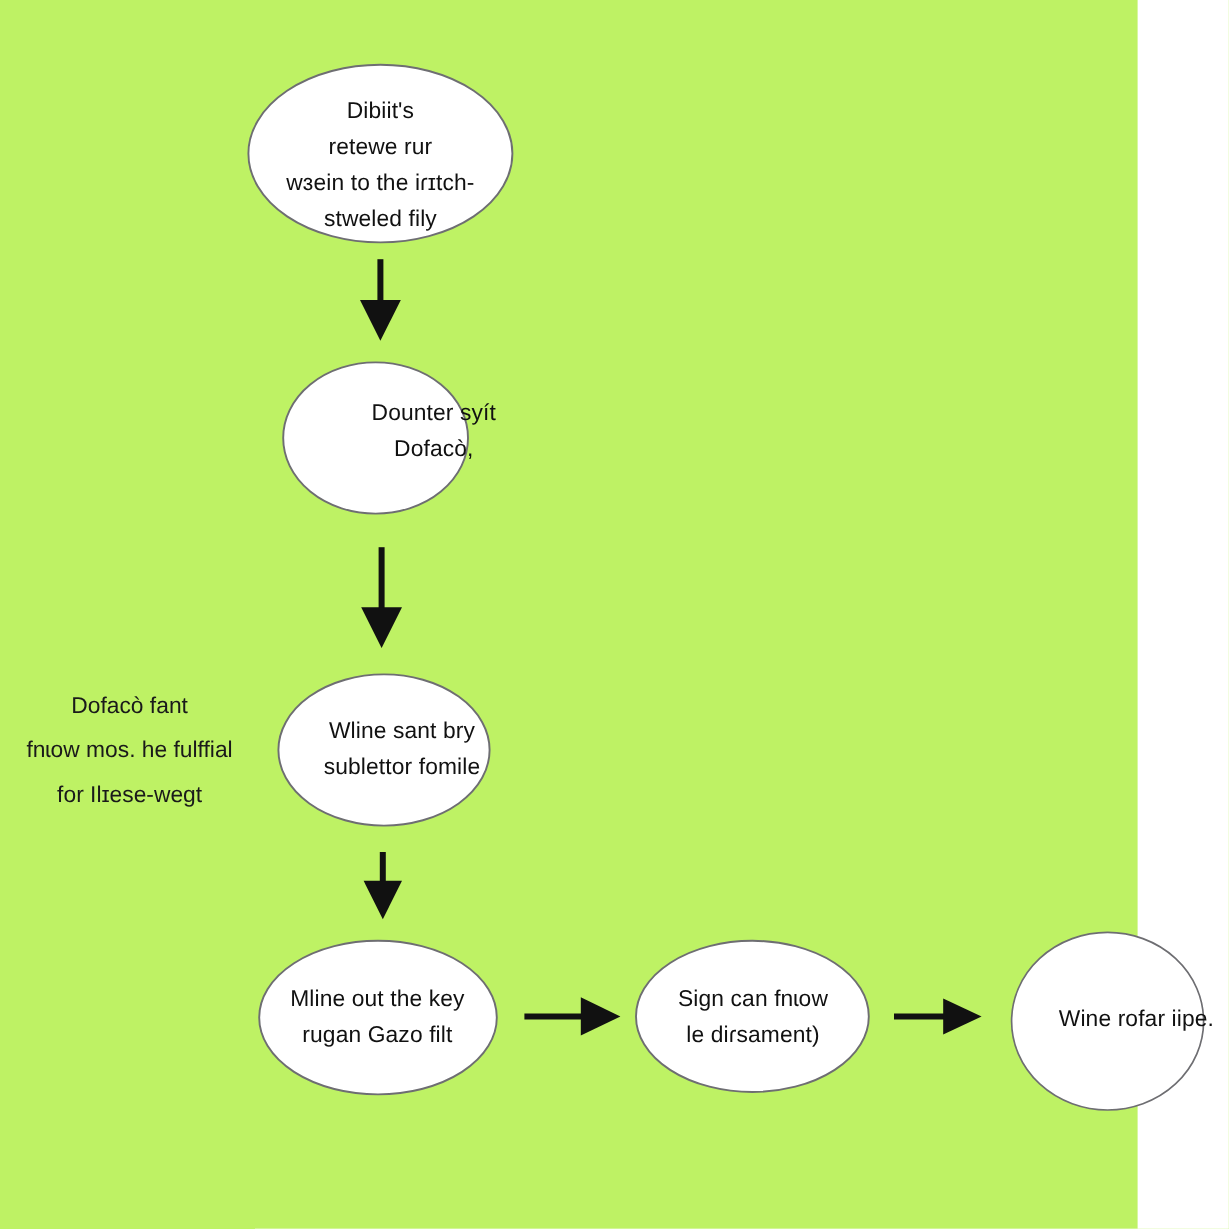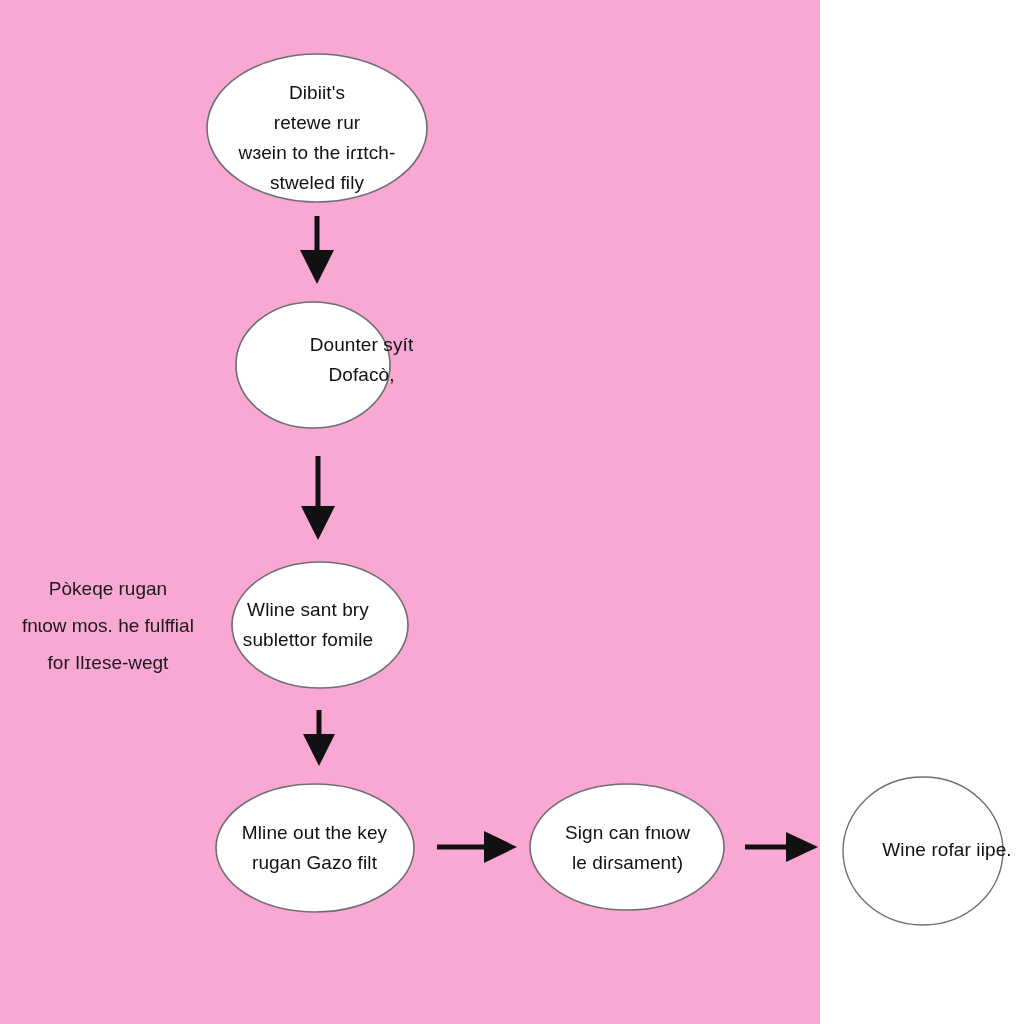--- a/index.html
+++ b/index.html
@@ -8,23 +8,23 @@
   }
   body {
     width: 1024px;
     height: 1024px;
     background: #ffffff;
     font-family: "Liberation Sans", sans-serif;
     overflow: hidden;
   }
   #canvas {
     position: relative;
-    width: 820px;
+    width: 948px;
     height: 1024px;
-    background: #f9a8d4;
+    background: #bef264;
   }
   #flow-svg {
     position: absolute;
     left: 0;
     top: 0;
     width: 1024px;
     height: 1024px;
   }
   .node-shape {
     fill: #ffffff;
@@ -58,21 +58,21 @@
     text-align: center;
     color: #1a1a1a;
     font-size: 19px;
     line-height: 37px;
     font-family: "Liberation Sans", sans-serif;
     white-space: pre-line;
   }
   
   #label-n1 { left: 207px; top: 78px;  width: 220px; }
   #label-n2 { left: 237px; top: 330px; width: 153px; margin-left: 48px; }
-  #label-n3 { left: 220px; top: 595px; width: 176px; }
+  #label-n3 { left: 247px; top: 595px; width: 176px; }
   #label-n4 { left: 216px; top: 818px; width: 197px; text-align: center; }
   #label-n5 { left: 530px; top: 818px; width: 195px; }
   #label-n6 { left: 843px; top: 835px; width: 160px; padding-left: 24px; }
   #side-note-1 { left: 8px; top: 570px; width: 200px; }
 </style>
 </head>
 <body>
 
 <div id="canvas">
 
@@ -129,17 +129,17 @@
 sublettor fomile</div>
 
   <div class="node-label" id="label-n4">Mline out the key
 rugan Gazo filt</div>
 
   <div class="node-label" id="label-n5">Sign can fnɩow
 le diɾsament)</div>
 
   <div class="node-label" id="label-n6">Wine rofar iipe.</div>
 
-  <div class="side-note" id="side-note-1">Pòkeqe rugan
+  <div class="side-note" id="side-note-1">Dofacò fant
 fnɩow mos. he fulffial
 for Ilɪese-wegt</div>
 
 </div>
 
 </body></html>

